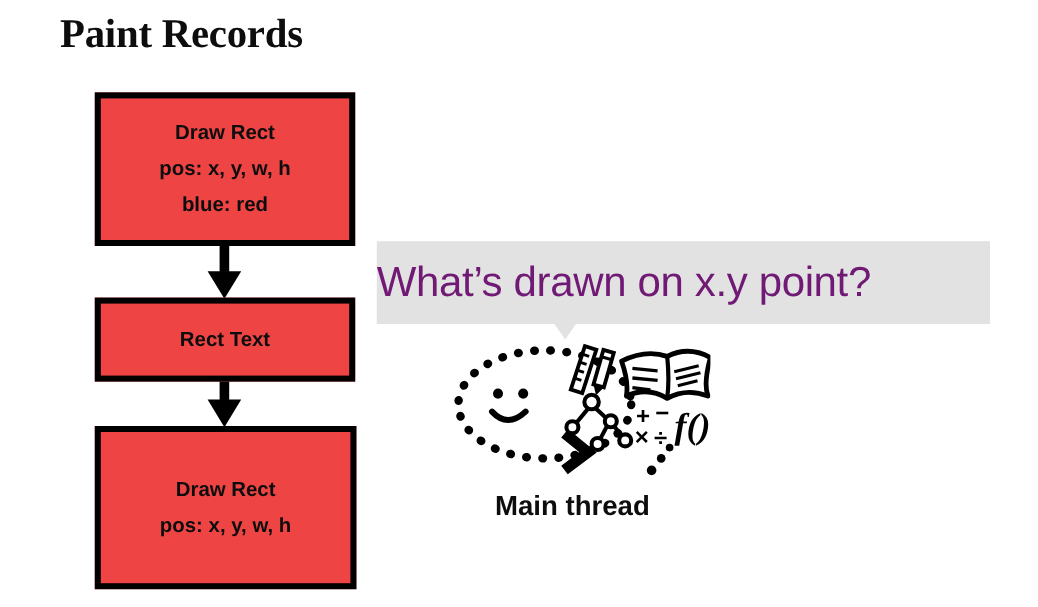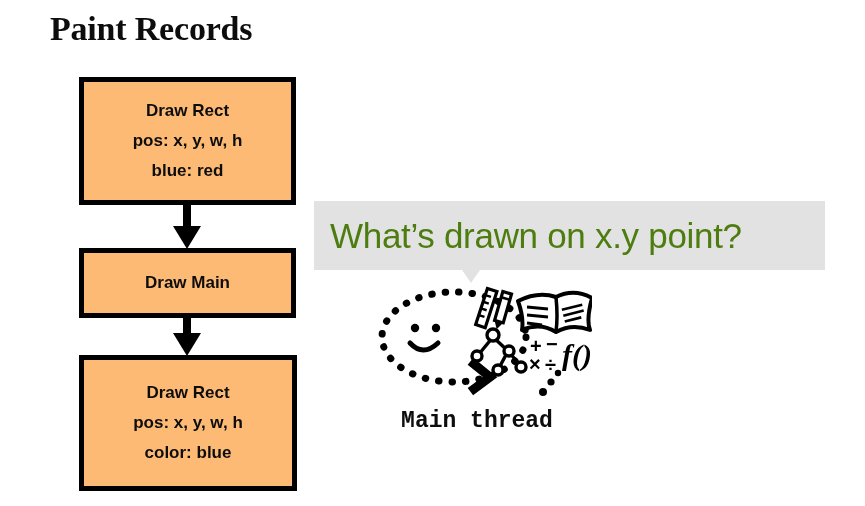--- a/index.html
+++ b/index.html
@@ -27,21 +27,21 @@
     color: #0d0d0d;
     white-space: nowrap;
     font-family: Liberation Serif, serif;
   }
 
   
   .record-box {
     position: absolute;
     box-sizing: border-box;
     border: 5px solid #000000;
-    background: #fdba74;
+    background: #ef4444;
     display: flex;
     flex-direction: column;
     align-items: center;
     justify-content: center;
   }
   .record-line {
     font-size: 17px;
     font-weight: bold;
     line-height: 30px;
     white-space: nowrap;
@@ -88,22 +88,21 @@
     width: 511px;
     height: 69px;
     background: #e2e2e2;
     display: flex;
     align-items: center;
   }
   #speech-bubble .bubble-text {
     font-size: 35px;
     font-weight: normal;
     letter-spacing: -0.3px;
-    margin-left: 16px;
-    color: #4d7c0f;
+    color: #701a75;
     white-space: nowrap;
   }
   #bubble-tail {
     position: absolute;
     left: 462px;
     top: 270px;
     width: 0;
     height: 0;
     border-left: 9px solid transparent;
     border-right: 9px solid transparent;
@@ -121,52 +120,50 @@
   #thread-label {
     position: absolute;
     left: 362px;
     top: 408px;
     width: 230px;
     text-align: center;
     font-size: 23px;
     font-weight: bold;
     color: #0d0d0d;
     white-space: nowrap;
-    font-family: Liberation Mono, monospace;
   }
 </style>
 </head>
 <body>
 
 <div class="slide-title">Paint Records</div>
 
 <div class="record-box" id="box-1">
   <div class="record-line">Draw Rect</div>
   <div class="record-line">pos: x, y, w, h</div>
   <div class="record-line">blue: red</div>
 </div>
 
 <div class="flow-arrow" id="arrow-1">
   <div class="stem"></div>
   <div class="head"></div>
 </div>
 
 <div class="record-box" id="box-2">
-  <div class="record-line">Draw Main</div>
+  <div class="record-line">Rect Text</div>
 </div>
 
 <div class="flow-arrow" id="arrow-2">
   <div class="stem"></div>
   <div class="head"></div>
 </div>
 
 <div class="record-box" id="box-3">
   <div class="record-line">Draw Rect</div>
   <div class="record-line">pos: x, y, w, h</div>
-  <div class="record-line">color: blue</div>
 </div>
 
 <div id="speech-bubble">
   <div class="bubble-text">What’s drawn on x.y point?</div>
 </div>
 <div id="bubble-tail"></div>
 
 <div id="thread-illustration">
   <svg width="230" height="115" viewBox="0 0 230 115" xmlns="http://www.w3.org/2000/svg">
 

